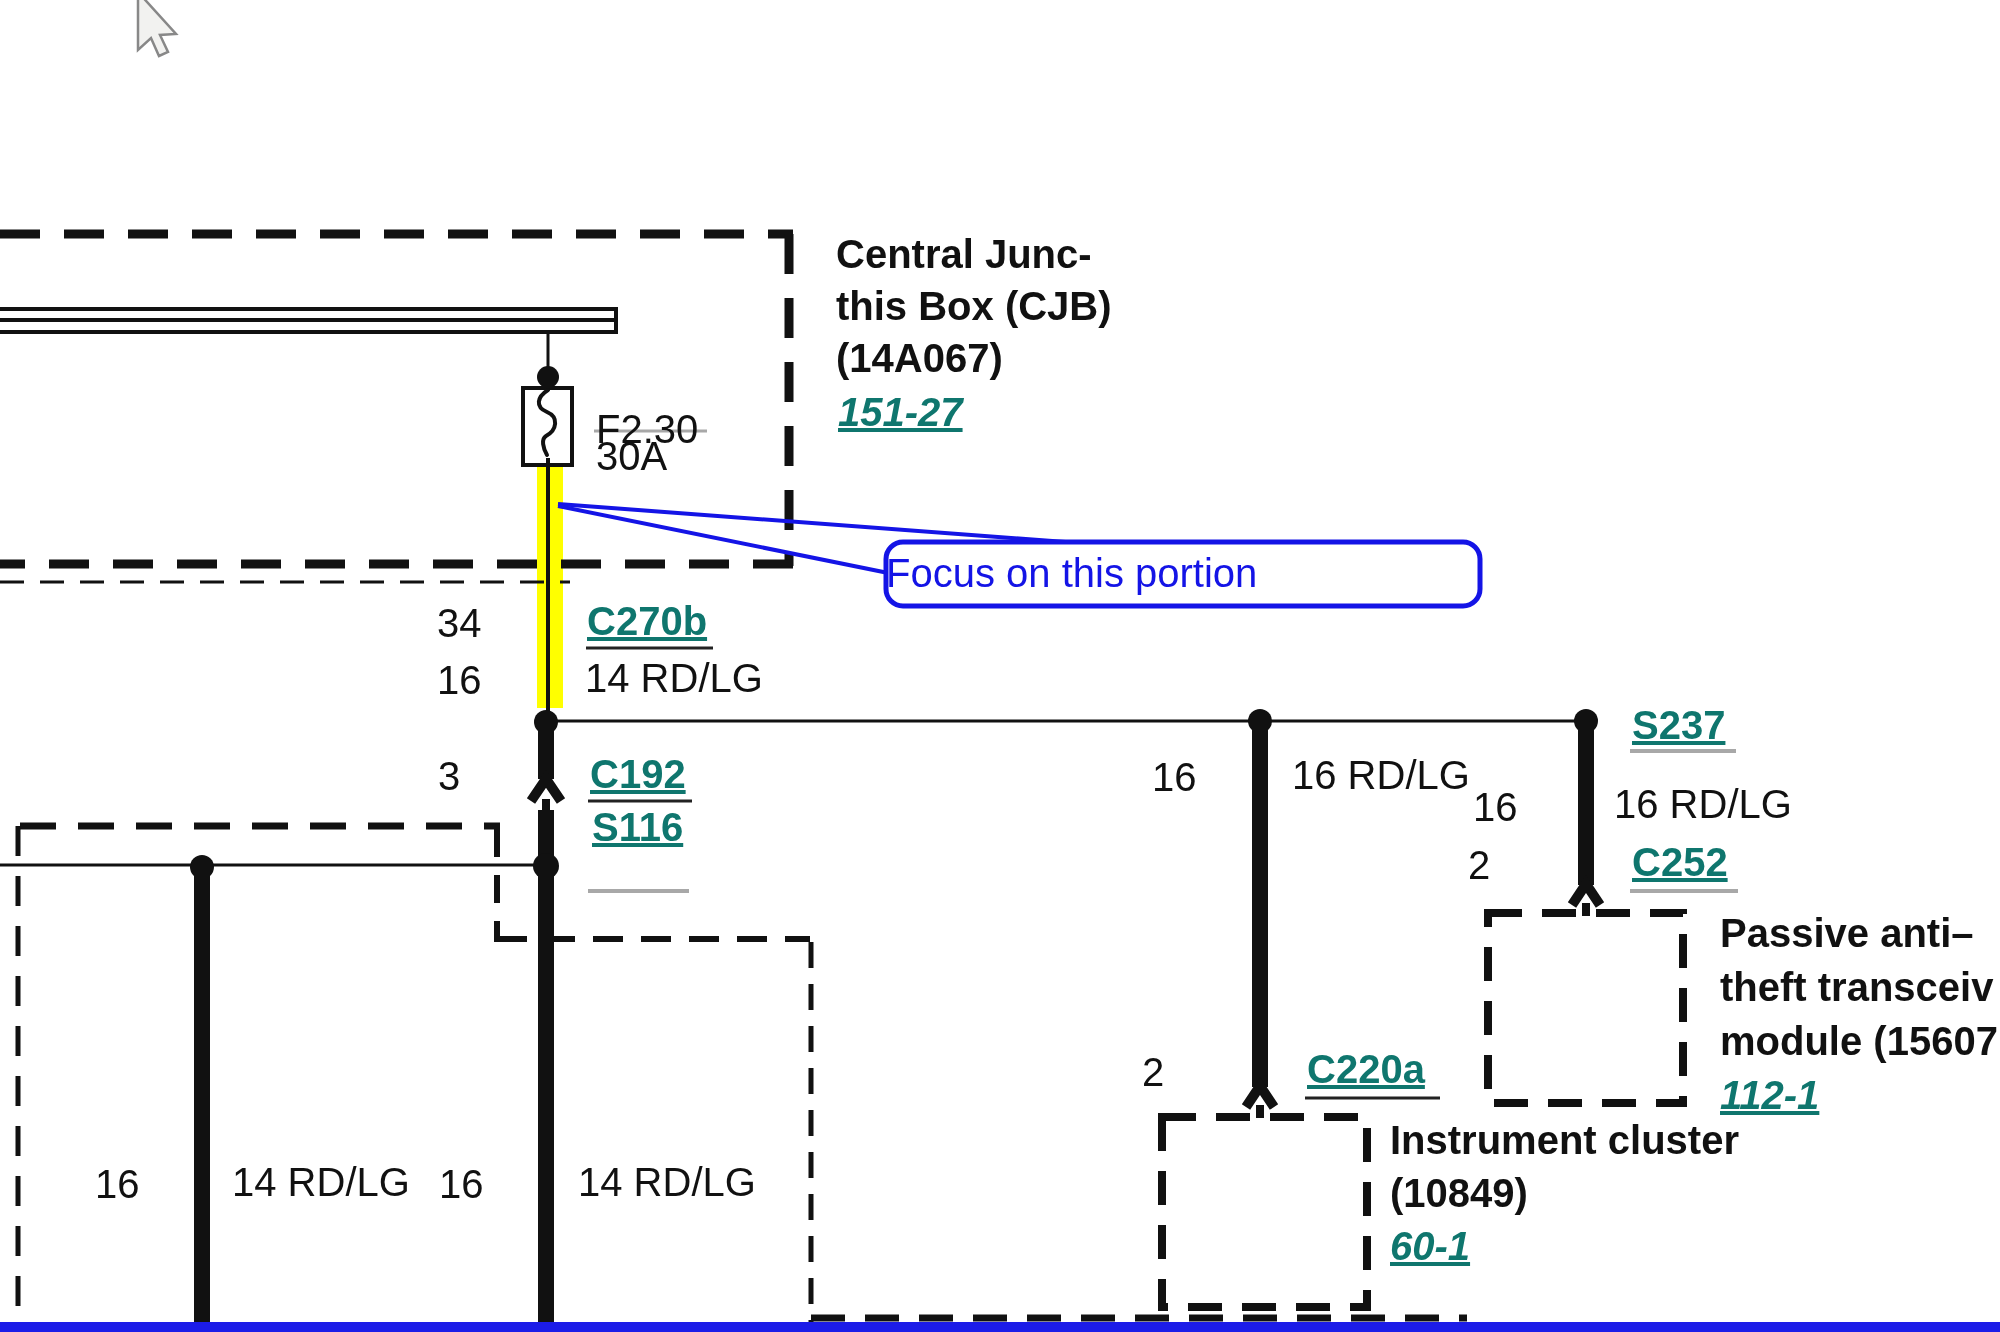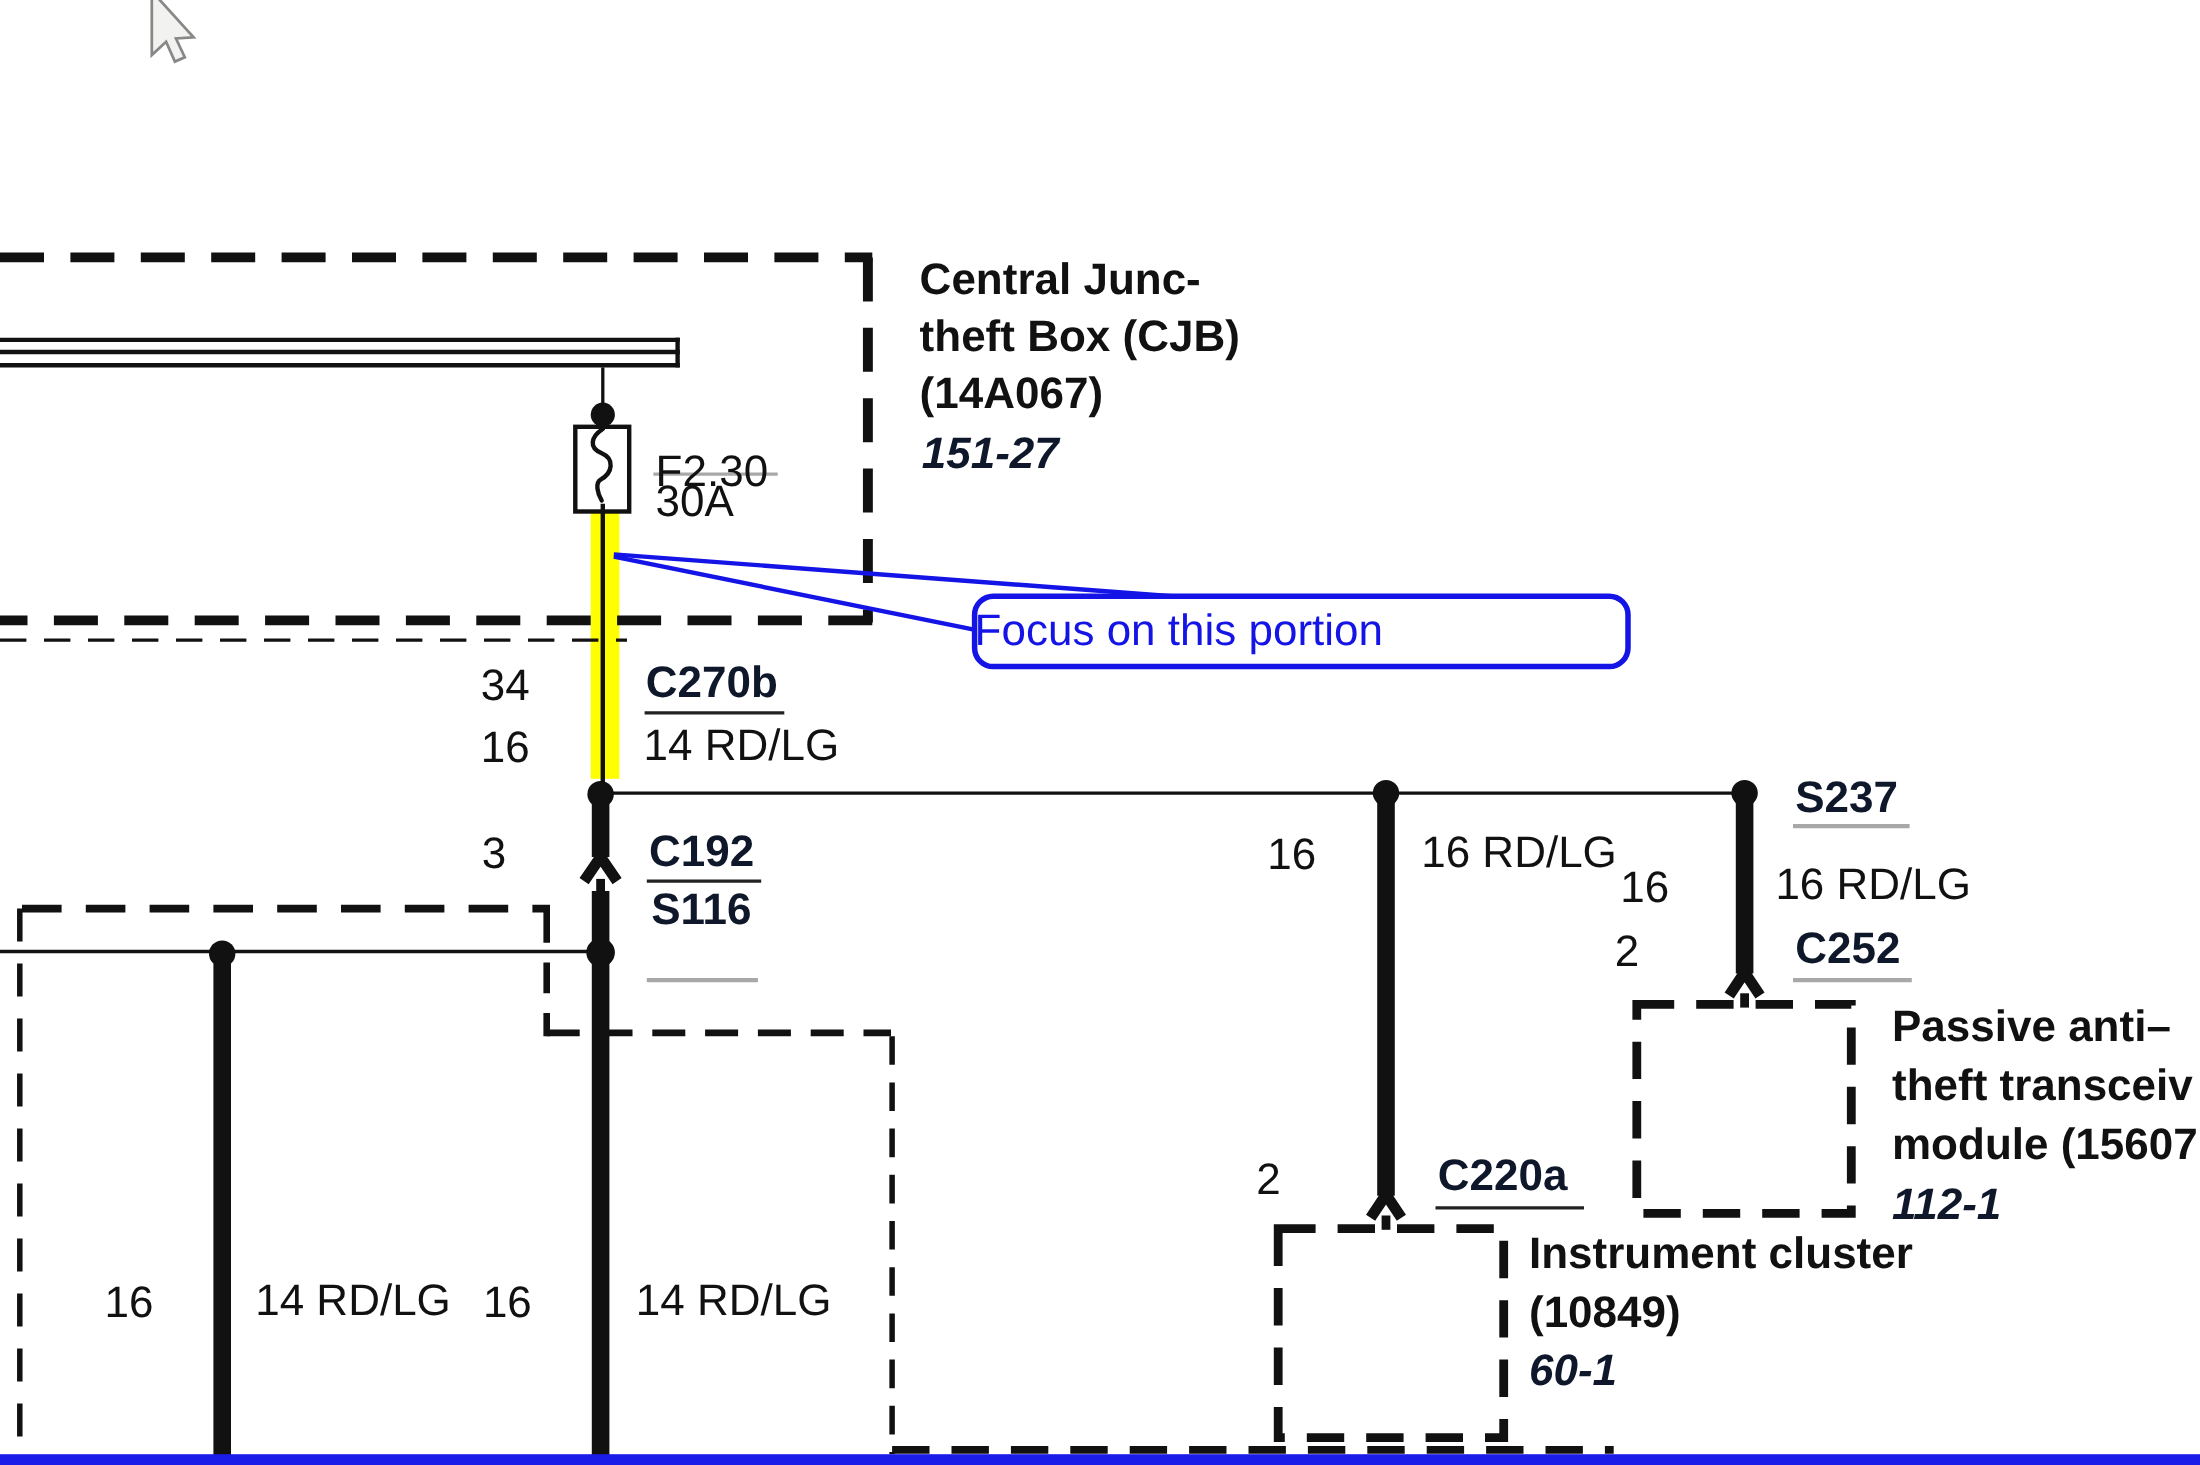--- a/index.html
+++ b/index.html
@@ -2,21 +2,21 @@
 <html><head>
 <meta charset="utf-8">
 <style>
   html,body{margin:0;padding:0;background:#fff;}
   #stage{position:relative;width:2000px;height:1332px;background:#ffffff;overflow:hidden;
          font-family:"Liberation Sans",sans-serif;padding-left:16px;}
   #art{position:absolute;left:0;top:0;}
   .lbl{position:absolute;font-size:40px;color:#111;white-space:nowrap;line-height:44px;}
   .b{font-weight:700;}
   .i{font-style:italic;}
-  .blue{color:#0f172a;}
+  .blue{color:#0f766e;text-decoration:underline;}
   .r{text-align:left;}
   .callout-text{position:absolute;left:886px;top:542px;width:594px;height:64px;
     line-height:62px;text-align:left;font-size:40px;color:#1414e6;}
 </style>
 </head>
 <body>
 
 <div id="stage">
 
   <svg id="art" width="2000" height="1332" viewBox="0 0 2000 1332">
@@ -86,21 +86,21 @@
     <line x1="1630" y1="751" x2="1736" y2="751" stroke="#a8a8a8" stroke-width="4"></line>
     <line x1="1630" y1="891" x2="1738" y2="891" stroke="#a8a8a8" stroke-width="4"></line>
     <line x1="1305" y1="1098" x2="1440" y2="1098" stroke="#222" stroke-width="3"></line>
 
     <rect x="0" y="1322" width="2000" height="10" fill="#1c1ce8"></rect>
 
     <path d="M138,-8 L138,50 L151,38 L159,56 L168,52 L160,35 L176,34 Z" fill="#f2f2f0" stroke="#888" stroke-width="2.5"></path>
   </svg>
 
   <div class="lbl b" style="left:836px;top:232px">Central Junc-</div>
-  <div class="lbl b" style="left:836px;top:284px">theft Box (CJB)</div>
+  <div class="lbl b" style="left:836px;top:284px">this Box (CJB)</div>
   <div class="lbl b" style="left:836px;top:336px">(14A067)</div>
   <div class="lbl b i blue" style="left:838px;top:390px">151-27</div>
 
   <div class="lbl" style="left:596px;top:407px">F2.30</div>
   <div class="lbl" style="left:596px;top:434px">30A</div>
 
   <div class="callout-text">Focus on this portion</div>
 
   <div class="lbl r" style="left:437px;top:601px;width:80px">34</div>
   <div class="lbl r" style="left:437px;top:658px;width:80px">16</div>

